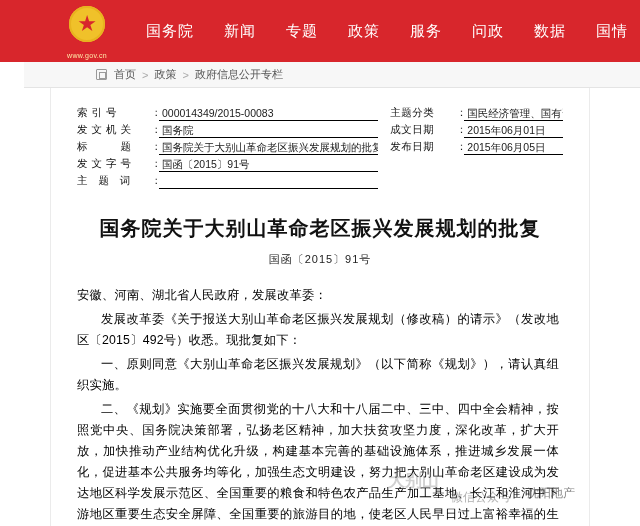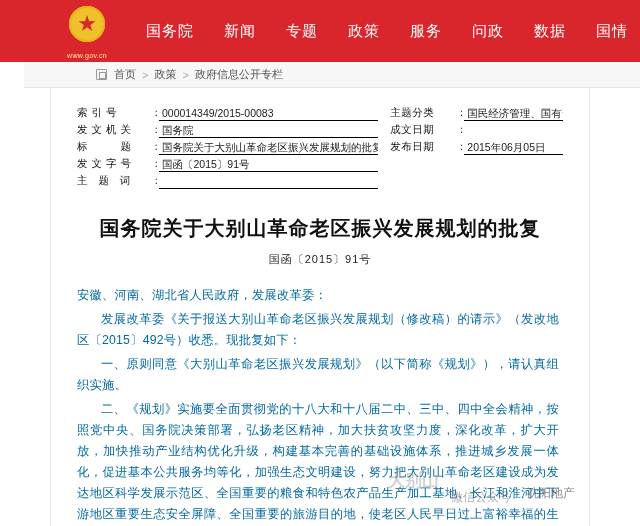--- a/index.html
+++ b/index.html
@@ -171,21 +171,21 @@
   .doc-number {
     text-align: center;
     font-size: 11px;
     color: #222;
     margin-bottom: 18px;
     letter-spacing: 1px;
   }
   .doc-body p {
     font-size: 12.3px;
     line-height: 21px;
-    color: #0369a1;
+    color: #000000;
     margin: 0 4px 3px 0;
     text-align: justify;
     letter-spacing: 0.2px;
   }
   .doc-body p.indent { text-indent: 24px; }
 
   
   .wm {
     position: absolute;
     color: rgba(120,120,120,0.45);
@@ -258,20 +258,21 @@
     </div>
     <div class="meta-col right">
       <div class="meta-row">
         <span class="meta-label wide">主题分类</span>
         <span class="meta-colon">：</span>
         <span class="meta-value">国民经济管理、国有资产监...</span>
       </div>
       <div class="meta-row">
         <span class="meta-label wide">成文日期</span>
         <span class="meta-colon">：</span>
+        <span class="meta-value">2015年06月01日</span>
       </div>
       <div class="meta-row">
         <span class="meta-label wide">发布日期</span>
         <span class="meta-colon">：</span>
         <span class="meta-value">2015年06月05日</span>
       </div>
     </div>
   </div>
 
   <div class="doc-title">国务院关于大别山革命老区振兴发展规划的批复</div>

